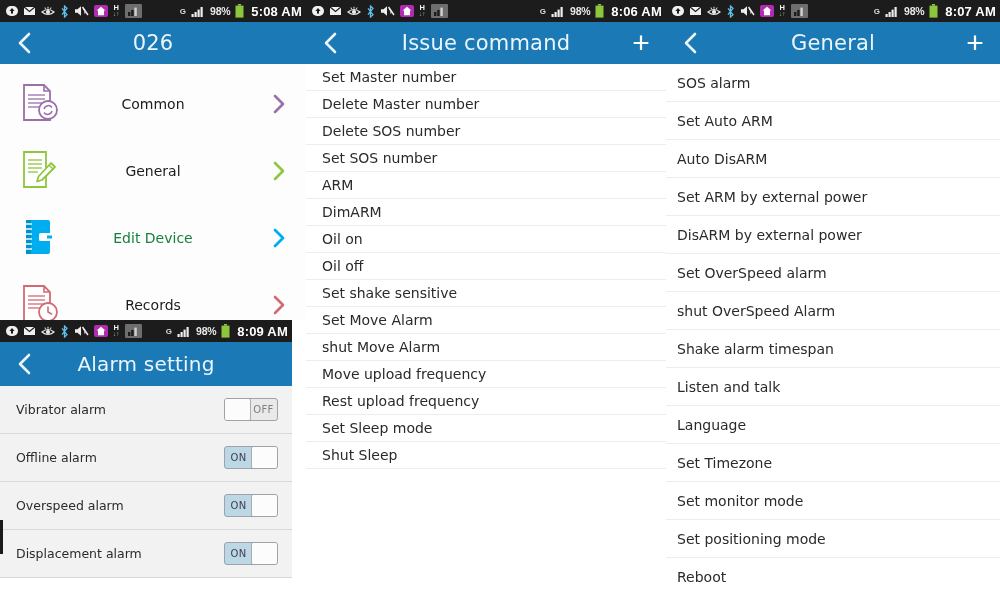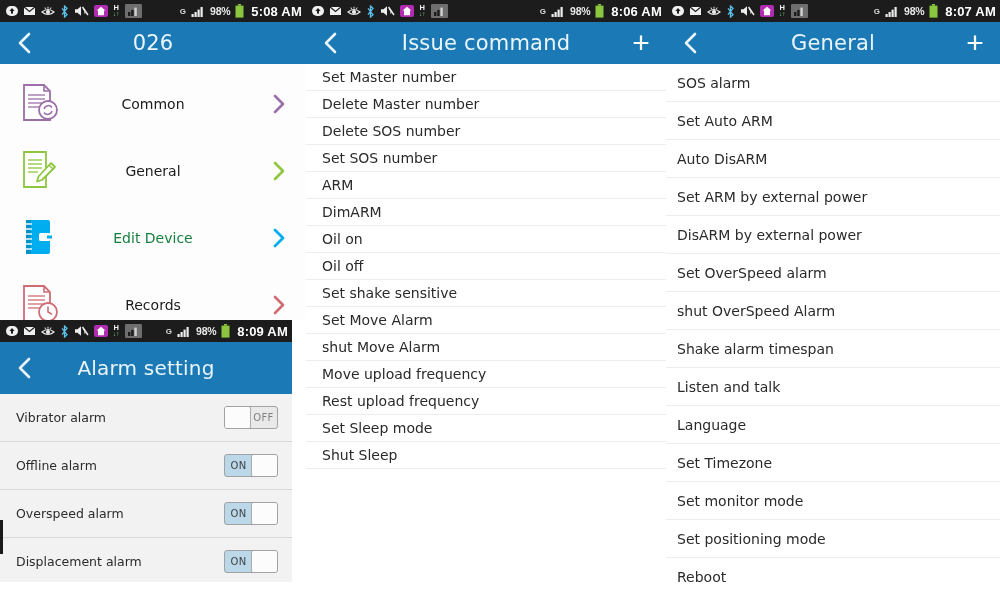--- a/index.html
+++ b/index.html
@@ -71,21 +71,21 @@
   .appbar .plus {
     width: 26px; height: 26px;
     display: flex; align-items: center; justify-content: center;
     color: #ffffff;
     font-size: 30px;
     line-height: 22px;
     font-weight: 300;
     flex: 0 0 auto;
   }
   .appbar .slot { width: 26px; flex: 0 0 auto; }
-  .appbar-sm { height: 52px; justify-content: space-between; }
+  .appbar-sm { height: 44px; justify-content: space-between; }
   .appbar-sm .title { font-size: 20px; }
 
   
   .menu { padding-top: 6px; background: #fdfdfd; }
   .menu-row {
     display: flex;
     align-items: center;
     height: 67px;
     padding: 0 14px 0 20px;
   }

